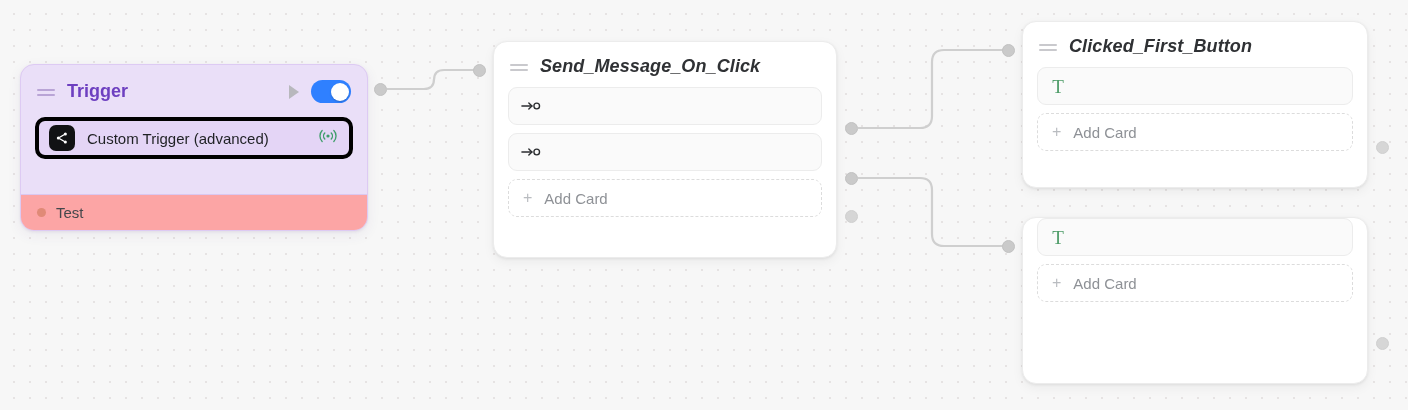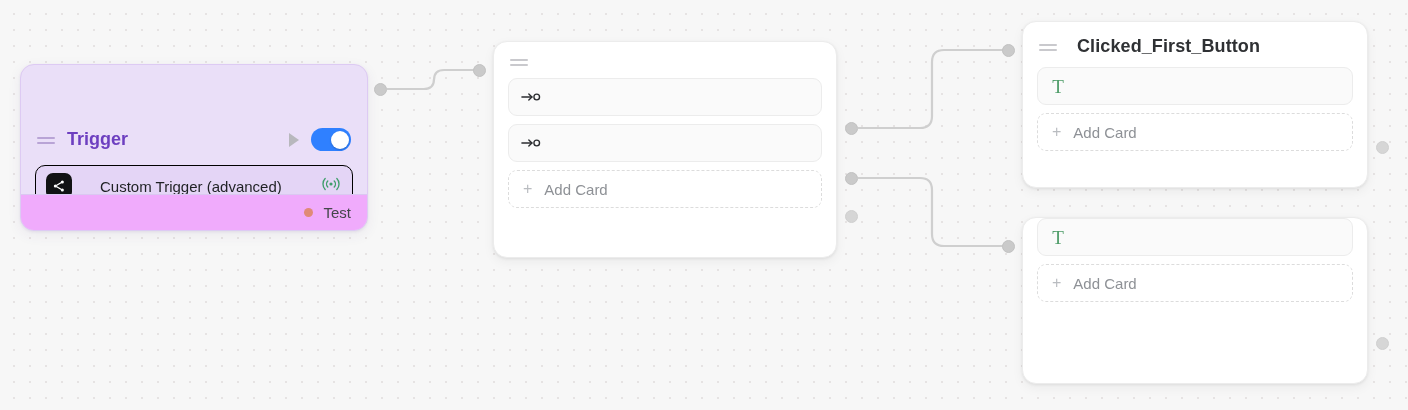--- a/index.html
+++ b/index.html
@@ -21,22 +21,23 @@
   
   .node{
     position:absolute;
     box-sizing:border-box;
     border-radius:14px;
     background:#ffffff;
     border:1px solid #ececec;
     box-shadow:0 1px 3px rgba(16,16,16,.07), 0 4px 12px rgba(16,16,16,.05);
   }
   .node-head{
-    display:flex;align-items:center;gap:20px;
+    display:flex;align-items:center;gap:12px;
     padding:14px 16px 10px 16px;
+    font-style:italic;
   }
   .grip{display:inline-block;width:18px;height:12px;position:relative;flex:0 0 auto;}
   .grip i{position:absolute;left:0;right:0;height:2px;background:#c9c9cd;border-radius:2px;}
   .grip i:nth-child(1){top:3px;}
   .grip i:nth-child(2){top:8px;}
   .node-title{
     font-size:18px;font-weight:700;color:#2f3134;letter-spacing:.1px;
     white-space:nowrap;
   }
   .node-body{padding:0 14px 12px 14px;}
@@ -80,21 +81,20 @@
     background:#eadff8;
     border:1px solid #ddcaf3;
     border-radius:14px;
     overflow:hidden;
     box-shadow:0 1px 3px rgba(70,40,110,.08), 0 4px 14px rgba(70,40,110,.07);
   }
   #trigger-node .grip i{background:#b9a4d6;}
   .trigger-head{
     display:flex;align-items:center;
     padding:15px 16px 10px 16px;
-    margin-top:48px;
   }
   .trigger-title{
     font-size:18px;font-weight:700;color:#6d3fc0;margin-left:12px;
   }
   .trigger-head .spacer{flex:1 1 auto;}
   .play{
     width:0;height:0;
     border-left:10px solid #b8b8bd;
     border-top:7px solid transparent;
     border-bottom:7px solid transparent;
@@ -108,39 +108,37 @@
     position:absolute;top:2.5px;right:2.5px;
     width:18px;height:18px;border-radius:50%;background:#fff;
     box-shadow:0 1px 2px rgba(0,0,0,.2);
   }
   .trigger-card{
     display:flex;align-items:center;
     margin:4px 14px 0 14px;
     height:42px;box-sizing:border-box;
     padding:0 10px;
     background:#e4d5f6;
-    border:1px solid #000000;
+    border:4px solid #000000;
     border-radius:10px;
-    gap:16px;
   }
   .tile{
     width:26px;height:26px;border-radius:7px;background:#111214;
     display:flex;align-items:center;justify-content:center;flex:0 0 auto;
   }
   .trigger-card-label{
     margin-left:12px;font-size:15px;color:#1f2124;white-space:nowrap;
   }
   .trigger-card .spacer{flex:1 1 auto;}
   .trigger-footer{
     position:absolute;left:0;right:0;bottom:0;height:36px;
     display:flex;align-items:center;gap:10px;
     padding:0 16px;box-sizing:border-box;
-    background:#f0abfc;
+    background:#fca5a5;
     border-top:1px solid #dac8f1;
-    justify-content:flex-end;
   }
   .dot-red{width:9px;height:9px;border-radius:50%;background:#e08a77;flex:0 0 auto;}
   .test-label{font-size:15px;color:#44474b;}
 
   
   .port{
     position:absolute;width:13px;height:13px;border-radius:50%;
     background:#cacaca;border:1px solid #c2c2c2;box-sizing:border-box;
   }
   .port.light{background:#d6d6d6;border-color:#d0d0d0;}
@@ -204,20 +202,21 @@
       <span class="test-label">Test</span>
     </div>
   </div>
 
   <div class="node" style="left:493px;top:41px;width:344px;height:217px;">
     <div class="node-head">
       <span class="grip">
           <i></i>
           <i></i>
         </span>
+      <span class="node-title">Send_Message_On_Click</span>
     </div>
     <div class="node-body">
       <div class="card">
         <span class="ev-icon">
           <svg width="20" height="12" viewBox="0 0 22 12" fill="none" stroke="#2b2d30" stroke-width="1.5" stroke-linecap="round" stroke-linejoin="round">
             <line x1="1" y1="6" x2="12" y2="6"></line>
             <polyline points="8.6,2.6 12,6 8.6,9.4"></polyline>
             <circle cx="17.3" cy="6" r="3.1"></circle>
           </svg>
         </span>

